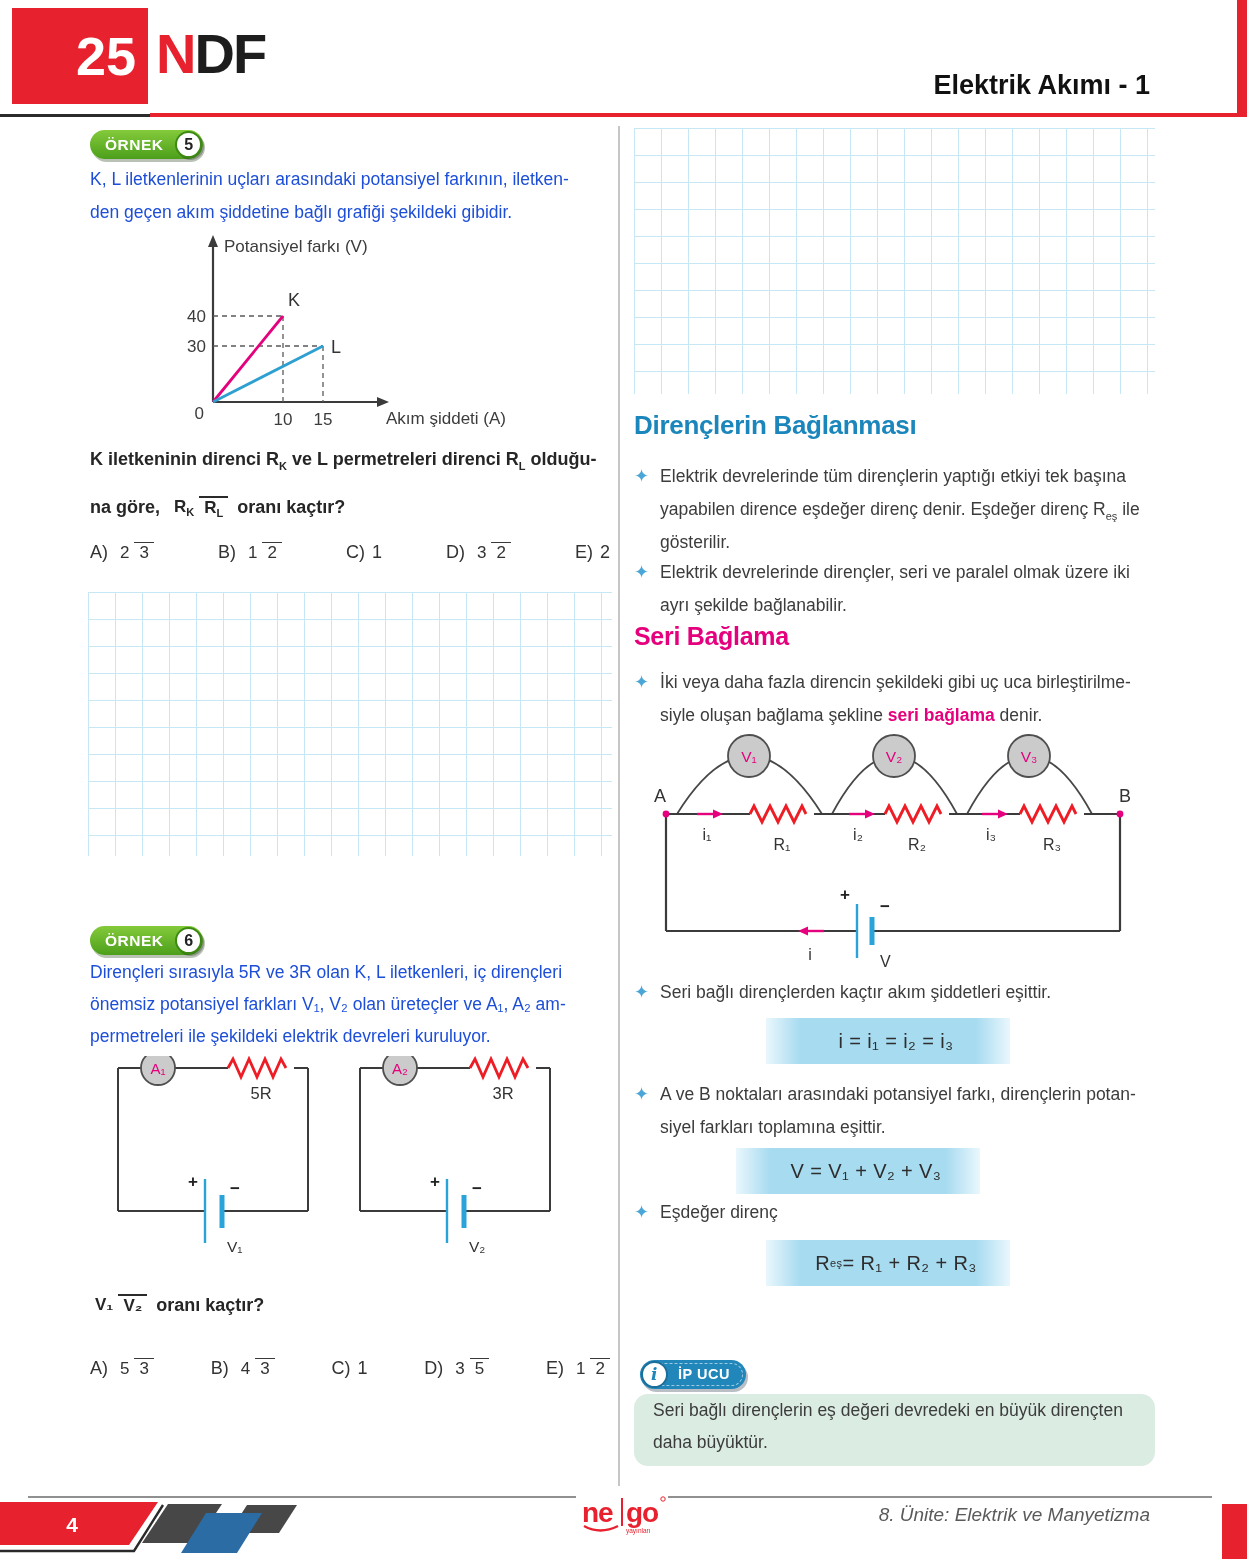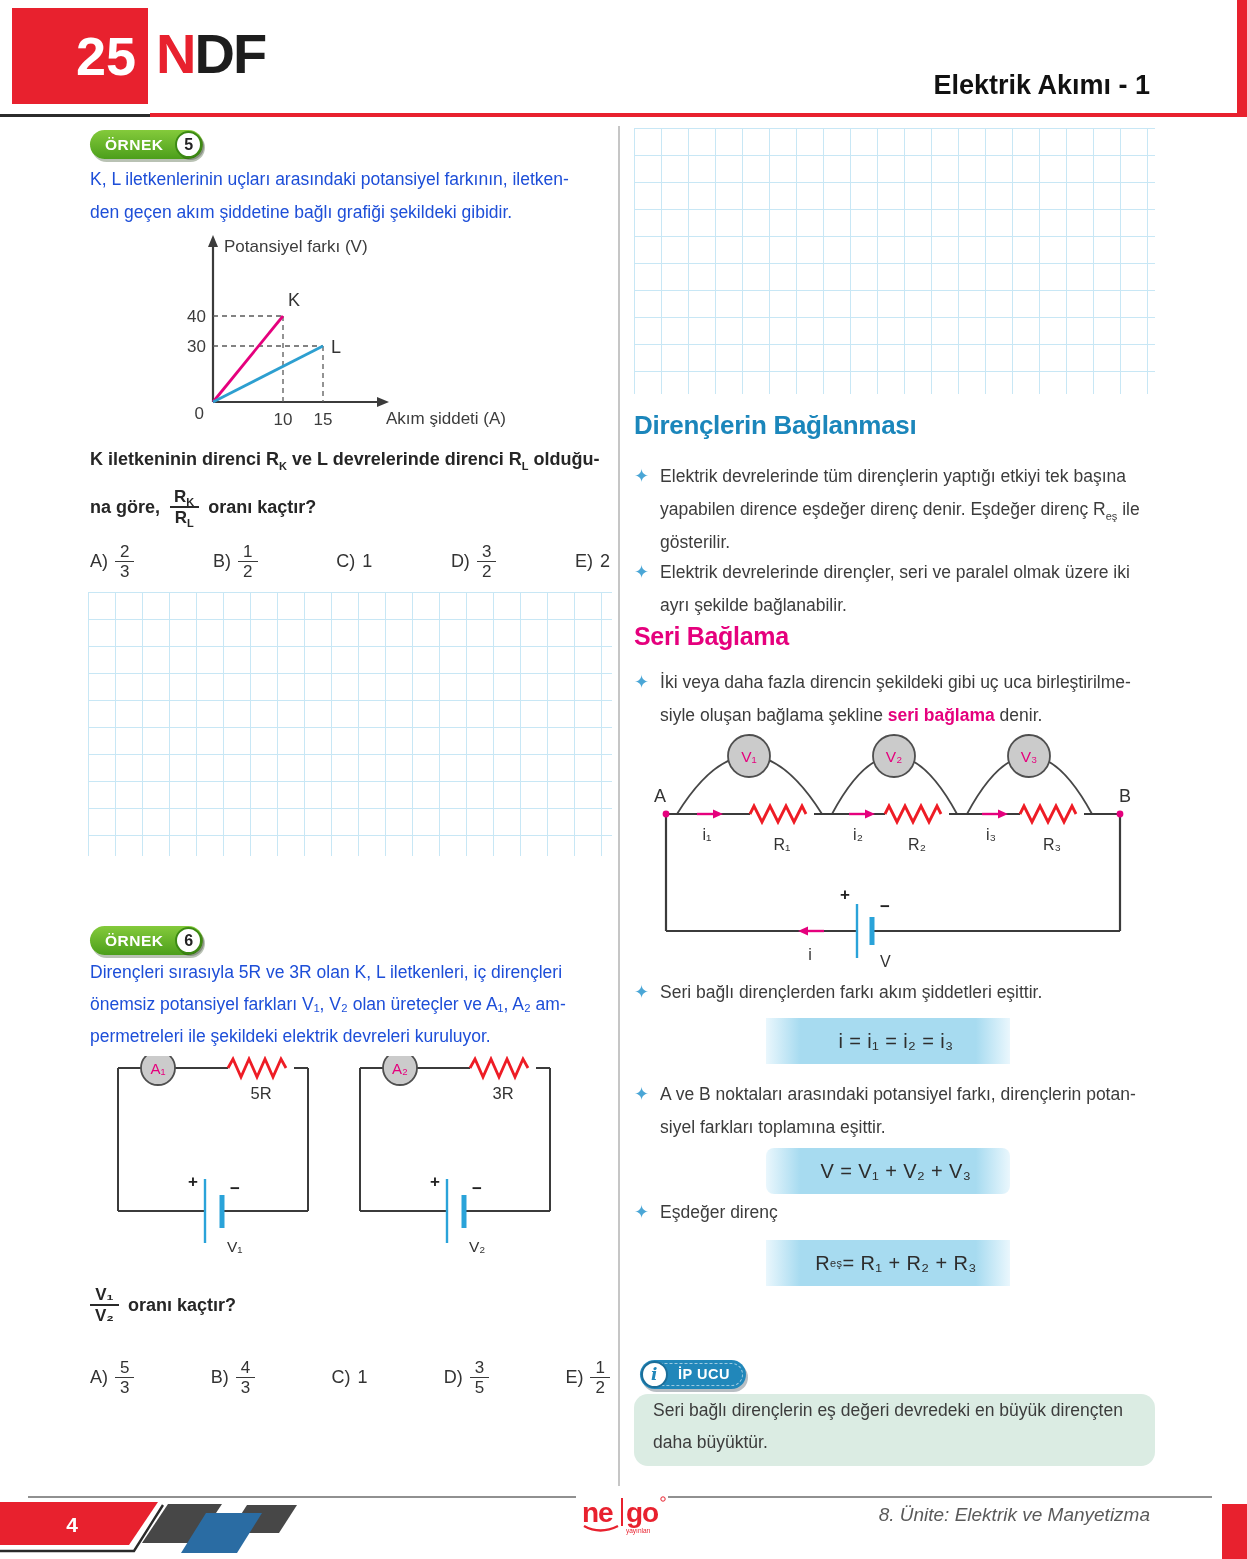--- a/index.html
+++ b/index.html
@@ -35,21 +35,21 @@
       border:2px solid #1b6e99;box-sizing:border-box;border-radius:50%;color:#2187ba;
       font-family:"DejaVu Serif",serif;font-style:italic;font-weight:bold;font-size:17px;
       display:flex;align-items:center;justify-content:center;}
 
   
   .para{font-size:17.5px;line-height:33px;color:#1d4ed8;}
   .para .line{display:block;}
   .q{font-size:18px;font-weight:bold;color:#262626;line-height:30px;}
   .qline2{display:flex;align-items:center;gap:9px;margin-top:4px;min-height:58px;}
   sub{font-size:11px;line-height:0;}
-  .frac{display:inline-flex;flex-direction:column;align-items:center;line-height:1.12;justify-content:flex-end;}
+  .frac{display:inline-flex;flex-direction:row;align-items:center;line-height:1.12;justify-content:flex-end;}
   .frac .fn{padding:0 5px;}
   .frac .fd{padding:0 5px;border-top:2px solid #2a2a2a;}
   .qfrac{font-size:17px;font-weight:bold;}
   .options{display:flex;justify-content:space-between;align-items:center;width:520px;font-size:18px;color:#333;}
   .opt{display:flex;align-items:center;gap:7px;}
   .opt .frac{font-size:17px;}
   .opt .frac .fd{border-top:1.6px solid #3a3a3a;}
 
   
   .gridpaper{background-image:linear-gradient(to right,#c8e7f5 1.5px,transparent 1.5px),
@@ -130,21 +130,21 @@
     <text x="88" y="124" font-size="17" fill="#3c3c3c" text-anchor="end">30</text>
     <text x="86" y="191" font-size="17" fill="#3c3c3c" text-anchor="end">0</text>
     <text x="165" y="197" font-size="17" fill="#3c3c3c" text-anchor="middle">10</text>
     <text x="205" y="197" font-size="17" fill="#3c3c3c" text-anchor="middle">15</text>
     <text x="170" y="78" font-size="18" fill="#333">K</text>
     <text x="213" y="125" font-size="18" fill="#333">L</text>
   </svg>
 
   <div class="abs q" style="left:90px;top:444px;width:527px;">
     <div>
-      <span>K iletkeninin direnci R</span><sub>K</sub><span> ve L devrelerinde direnci R</span><sub>L</sub><span> olduğu-</span>
+      <span>K iletkeninin direnci R</span><sub>K</sub><span> ve L permetreleri direnci R</span><sub>L</sub><span> olduğu-</span>
     </div>
     <div class="qline2">
       <span>na göre,</span>
       <span class="frac qfrac">
         <span class="fn"><span>R</span><sub>K</sub></span>
         <span class="fd"><span>R</span><sub>L</sub></span>
       </span>
       <span>oranı kaçtır?</span>
     </div>
   </div>
@@ -382,35 +382,35 @@
     <g>
       <line x1="152" y1="205" x2="172" y2="205" stroke="#e5007d" stroke-width="2.4"></line>
       <polygon points="146,205 156,200.6 156,209.4" fill="#e5007d"></polygon>
     </g>
     <text x="158" y="234" font-size="16" fill="#333" text-anchor="middle">i</text>
   </svg>
 
   <div class="abs bullet" style="left:634px;top:976px;">
     <span class="star">✦</span>
     <div class="btext">
-      <span class="line">Seri bağlı dirençlerden farkı akım şiddetleri eşittir.</span>
+      <span class="line">Seri bağlı dirençlerden kaçtır akım şiddetleri eşittir.</span>
     </div>
   </div>
 
   <div class="abs fbox" style="left:766px;top:1018px;">i = i₁ = i₂ = i₃</div>
 
   <div class="abs bullet" style="left:634px;top:1078px;">
     <span class="star">✦</span>
     <div class="btext">
       <span class="line">A ve B noktaları arasındaki potansiyel farkı, dirençlerin potan-</span>
       <span class="line">siyel farkları toplamına eşittir.</span>
     </div>
   </div>
 
-  <div class="abs fbox" style="left:766px;top:1148px;border-radius:8px;">V = V₁ + V₂ + V₃</div>
+  <div class="abs fbox" style="left:736px;top:1148px;">V = V₁ + V₂ + V₃</div>
 
   <div class="abs bullet" style="left:634px;top:1196px;">
     <span class="star">✦</span>
     <div class="btext">
       <span class="line">Eşdeğer direnç</span>
     </div>
   </div>
 
   <div class="abs fbox" style="left:766px;top:1240px;">
     <span>R</span>

